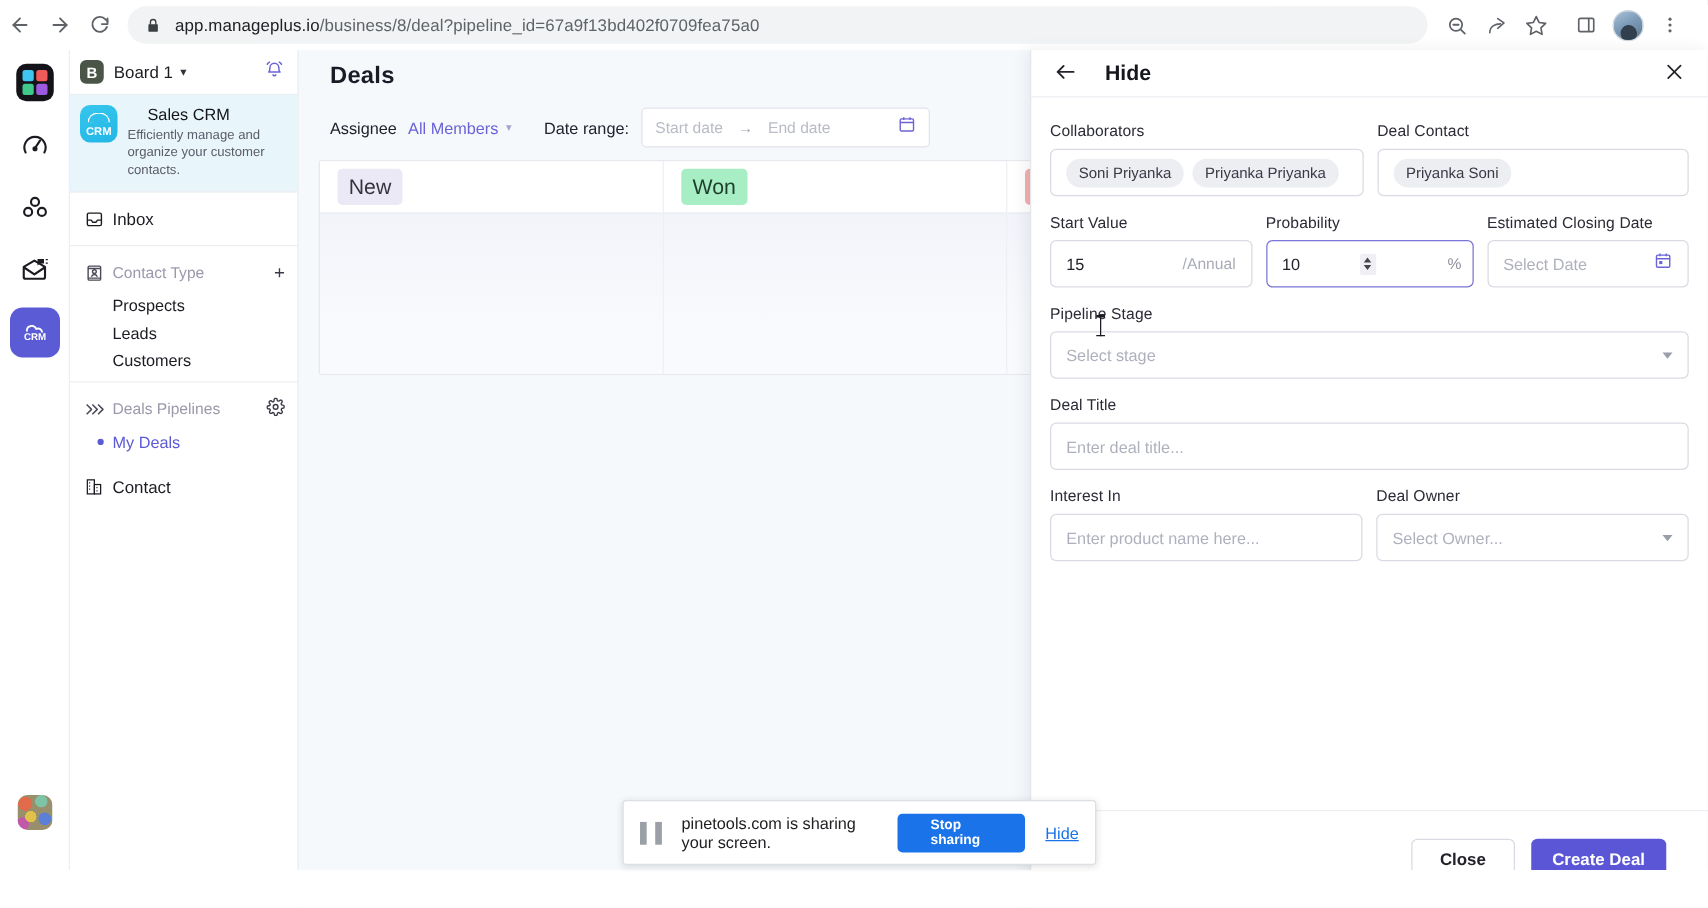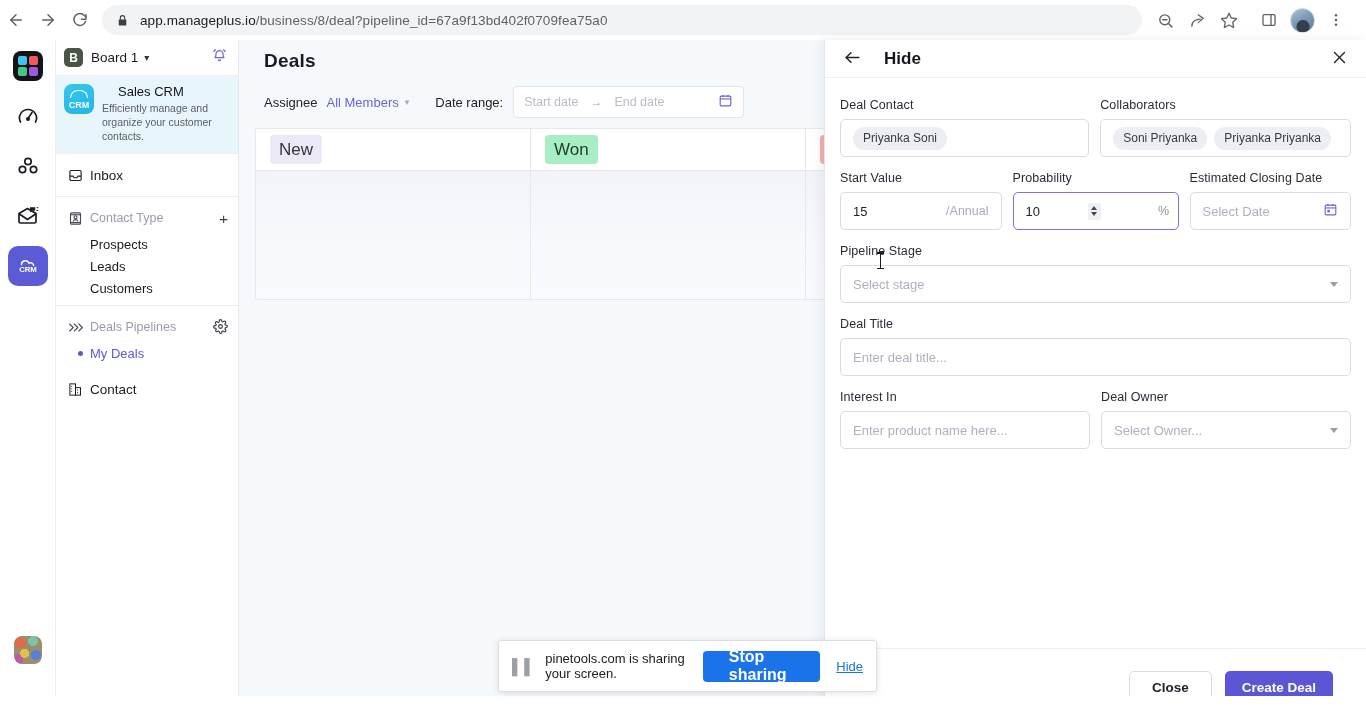--- a/index.html
+++ b/index.html
@@ -277,21 +277,21 @@
     background: #ffffff; border: 1px solid #dcdfe4; border-radius: 3px;
     box-shadow: 0 1px 6px rgba(0,0,0,.12);
     display: flex; align-items: center; padding: 0 13px; z-index: 30;
   }
   #pause-icon {
     color: #9aa0a6; font-size: 15px; letter-spacing: 1.5px; margin-right: 9px;
   }
   #share-text { font-size: 13px; color: #202124; }
   #stop-sharing-button {
     margin-left: 14px; height: 31px; padding: 0 26px; border-radius: 4px;
-    background: #1a73e8; color: #fff; font-size: 16px; font-weight: bold;
+    background: #1a73e8; color: #fff; font-size: 11px; font-weight: bold;
     display: flex; align-items: center;
   }
   #hide-link {
     margin-left: 16px; font-size: 13px; color: #1a73e8;
     text-decoration: underline;
   }
   #page-bottom-strip {
     position: absolute; left: 0; bottom: 0; width: 1366px; height: 30px;
     background: #ffffff;
   }
@@ -564,30 +564,30 @@
         <line x1="5" y1="5" x2="19" y2="19"></line>
           <line x1="19" y1="5" x2="5" y2="19"></line>
       </svg>
     </span>
   </div>
 
   <div id="deal-body">
 
     <div class="frow">
       <div class="fcol" style="width:253px">
-        <span class="flabel">Deal Contact</span>
-        <div class="fbox">
-          <span class="chip">Priyanka Soni</span>
-        </div>
-      </div>
-      <div class="fcol" style="width:253px">
         <span class="flabel">Collaborators</span>
         <div class="fbox">
           <span class="chip">Soni Priyanka</span>
           <span class="chip">Priyanka Priyanka</span>
+        </div>
+      </div>
+      <div class="fcol" style="width:253px">
+        <span class="flabel">Deal Contact</span>
+        <div class="fbox">
+          <span class="chip">Priyanka Soni</span>
         </div>
       </div>
     </div>
 
     <div class="frow">
       <div class="fcol" style="width:166px">
         <span class="flabel">Start Value</span>
         <div class="fbox">
           <span class="fval">15</span>
           <span class="fsuffix">/Annual</span>

